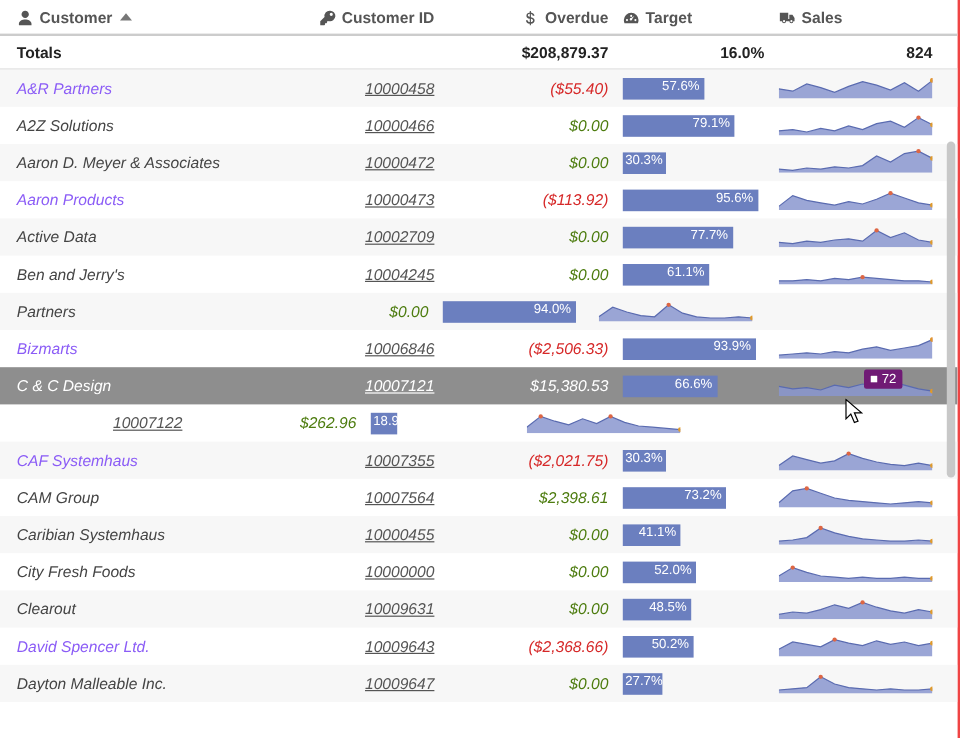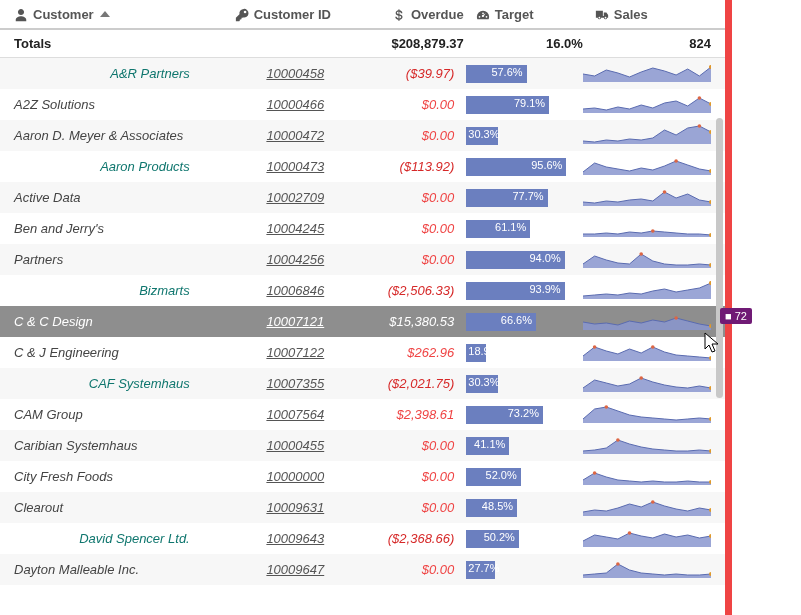--- a/index.html
+++ b/index.html
@@ -7,24 +7,24 @@
     font-family: -apple-system, BlinkMacSystemFont, "Segoe UI", Arial, sans-serif;
     font-size: 13px;
     color: #333;
     background: #fff;
     width: 801px;
     height: 615px;
     overflow: hidden;
     position: relative;
   }
   .table-wrap {
-    width: 732px;
+    width: 800px;
     height: 615px;
     overflow: hidden;
-    border-right: 7px solid #ef4444;
+    border-right: 2px solid #ef4444;
     position: relative;
   }
   .header-row {
     display: flex;
     height: 30px;
     align-items: center;
     border-bottom: 2px solid #ccc;
     font-weight: 600;
     color: #555;
     padding: 0 8px;
@@ -66,23 +66,23 @@
     padding: 0 8px;
     font-style: italic;
     color:#444;
   }
   .row:nth-child(odd){ background:#f7f7f7; }
   .row.selected { background:#8e8e8e; color:#fff; }
   .row.selected .cust-name,
   .row.selected .cust-id,
   .row.selected .overdue { color:#fff !important; }
   .cust-name { width:210px; padding:0 6px; overflow:hidden; white-space:nowrap; text-overflow:ellipsis;}
-  .cust-name.neg { color:#0f766e;text-align:right; }
+  .cust-name.neg { color:#8b5cf6; }
   .cust-id { width:150px; text-align:right; padding:0 6px; text-decoration:underline; color:#555;}
-  .overdue { width:145px; text-align:right; padding:0 6px; color:#ef4444;}
+  .overdue { width:145px; text-align:right; padding:0 6px; color:#4d7c0f;}
   .overdue.neg { color:#d62828; }
   .target-cell { width:130px; padding:0 6px; }
   .bar-wrap {
     position:relative;
     height:18px;
     width:100%;
   }
   .bar {
     position:absolute;
     left:0; top:0;
@@ -182,21 +182,21 @@
     <div class="col col-overdue" style="justify-content:flex-end;font-style:normal;">$208,879.37</div>
     <div class="col col-target" style="justify-content:flex-end;font-style:normal;">16.0%</div>
     <div class="col col-sales" style="justify-content:flex-end;font-style:normal;">824</div>
   </div>
 
   <div class="body-wrap">
     <div class="rows" id="rows">
         <div class="row">
           <div class="cust-name neg">A&amp;R Partners</div>
           <div class="cust-id">10000458</div>
-          <div class="overdue neg">($39.97)</div>
+          <div class="overdue neg">($55.40)</div>
           <div class="target-cell">
             <div class="bar-wrap">
               <div class="bar" style="width: 57.6%;">
                 <div class="bar-label inside">57.6%</div>
               </div>
             </div>
           </div>
           <div class="sales-cell"><svg class="spark" viewBox="0 0 128 20" preserveAspectRatio="none">
               <path d="M0 20 L0.0 12.0 L11.6 14.0 L23.3 8.0 L34.9 11.0 L46.5 15.0 L58.2 10.0 L69.8 6.0 L81.5 9.0 L93.1 13.0 L104.7 7.0 L116.4 14.0 L128.0 5.0 L128 20 Z" fill="#8a97cf" opacity="0.85"></path>
               <path d="M0 12.0 L0.0 12.0 L11.6 14.0 L23.3 8.0 L34.9 11.0 L46.5 15.0 L58.2 10.0 L69.8 6.0 L81.5 9.0 L93.1 13.0 L104.7 7.0 L116.4 14.0 L128.0 5.0" fill="none" stroke="#5a6bb0" stroke-width="1"></path>
@@ -289,21 +289,20 @@
           </div>
           <div class="sales-cell"><svg class="spark" viewBox="0 0 128 20" preserveAspectRatio="none">
               <path d="M0 20 L0.0 17.0 L11.6 17.0 L23.3 16.0 L34.9 17.0 L46.5 15.0 L58.2 16.0 L69.8 14.0 L81.5 15.0 L93.1 16.0 L104.7 17.0 L116.4 17.0 L128.0 18.0 L128 20 Z" fill="#8a97cf" opacity="0.85"></path>
               <path d="M0 17.0 L0.0 17.0 L11.6 17.0 L23.3 16.0 L34.9 17.0 L46.5 15.0 L58.2 16.0 L69.8 14.0 L81.5 15.0 L93.1 16.0 L104.7 17.0 L116.4 17.0 L128.0 18.0" fill="none" stroke="#5a6bb0" stroke-width="1"></path>
               <circle cx="69.8" cy="14.0" r="1.8" fill="#d64"></circle>
               <circle cx="128" cy="18.0" r="2" fill="#e09a2b"></circle>
             </svg></div>
         </div>
         <div class="row">
           <div class="cust-name">Partners</div>
-          <div class="cust-id">10004256</div>
           <div class="overdue">$0.00</div>
           <div class="target-cell">
             <div class="bar-wrap">
               <div class="bar" style="width: 94%;">
                 <div class="bar-label inside">94.0%</div>
               </div>
             </div>
           </div>
           <div class="sales-cell"><svg class="spark" viewBox="0 0 128 20" preserveAspectRatio="none">
               <path d="M0 20 L0.0 16.0 L11.6 8.0 L23.3 12.0 L34.9 15.0 L46.5 16.0 L58.2 6.0 L69.8 13.0 L81.5 16.0 L93.1 17.0 L104.7 17.0 L116.4 16.0 L128.0 17.0 L128 20 Z" fill="#8a97cf" opacity="0.85"></path>
@@ -342,21 +341,20 @@
             </div>
           </div>
           <div class="sales-cell"><svg class="spark" viewBox="0 0 128 20" preserveAspectRatio="none">
               <path d="M0 20 L0.0 12.0 L11.6 14.0 L23.3 13.0 L34.9 15.0 L46.5 11.0 L58.2 13.0 L69.8 10.0 L81.5 12.0 L93.1 8.0 L104.7 11.0 L116.4 14.0 L128.0 16.0 L128 20 Z" fill="#8a97cf" opacity="0.85"></path>
               <path d="M0 12.0 L0.0 12.0 L11.6 14.0 L23.3 13.0 L34.9 15.0 L46.5 11.0 L58.2 13.0 L69.8 10.0 L81.5 12.0 L93.1 8.0 L104.7 11.0 L116.4 14.0 L128.0 16.0" fill="none" stroke="#5a6bb0" stroke-width="1"></path>
               <circle cx="93.1" cy="8.0" r="1.8" fill="#d64"></circle>
               <circle cx="128" cy="16.0" r="2" fill="#e09a2b"></circle>
             </svg></div>
         </div>
         <div class="row">
-          <div class="cust-name">C &amp; J Engineering</div>
           <div class="cust-id">10007122</div>
           <div class="overdue">$262.96</div>
           <div class="target-cell">
             <div class="bar-wrap">
               <div class="bar" style="width: 18.9%;">
                 <div class="bar-label" style="left: 2px; color: rgb(255, 255, 255);">18.9%</div>
               </div>
             </div>
           </div>
           <div class="sales-cell"><svg class="spark" viewBox="0 0 128 20" preserveAspectRatio="none">

